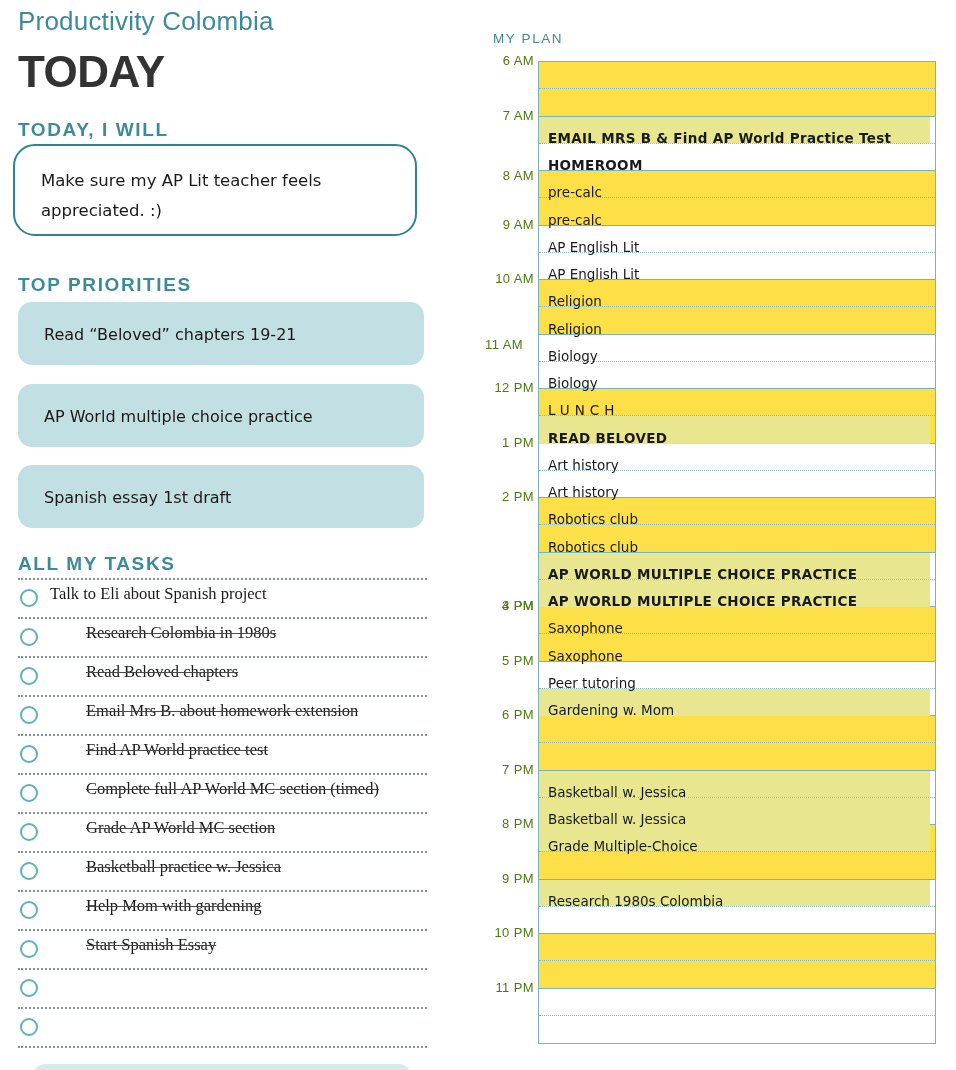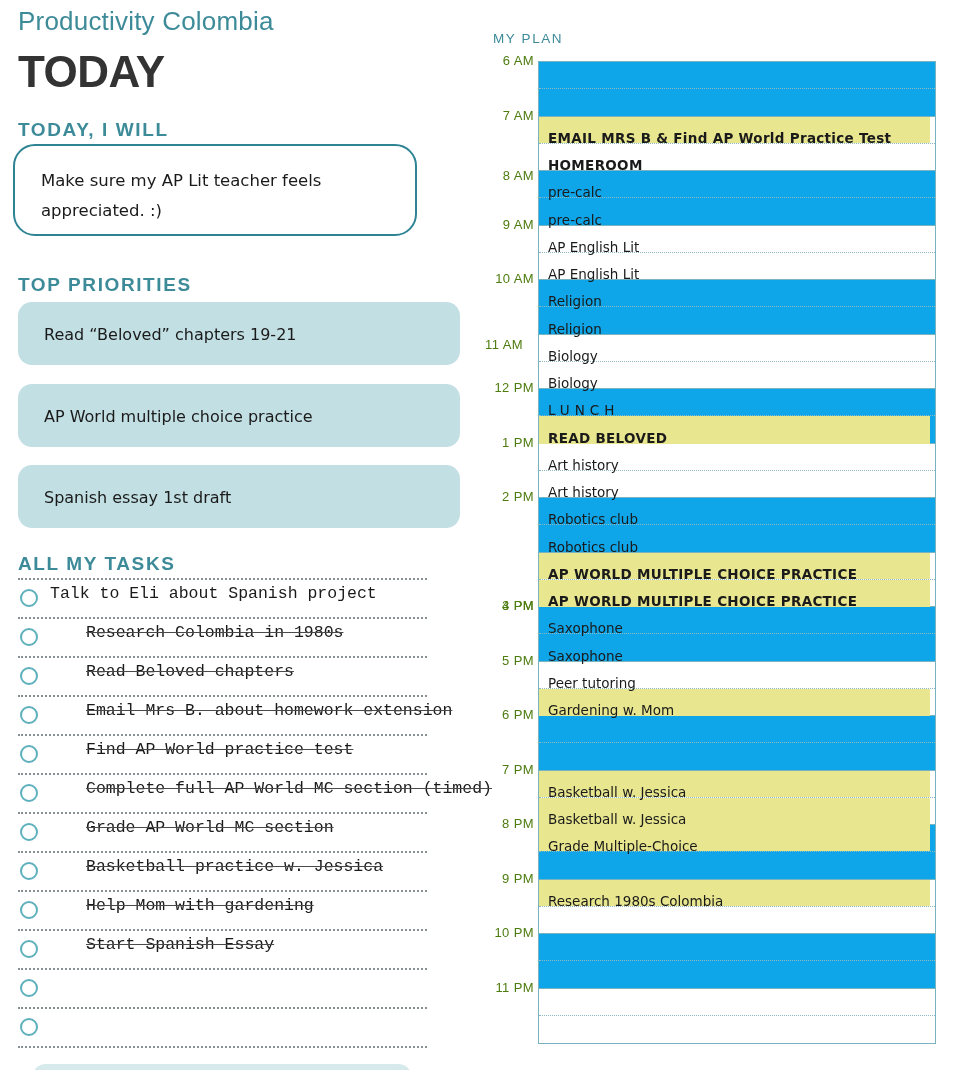--- a/index.html
+++ b/index.html
@@ -81,21 +81,20 @@
     white-space: pre-line;
   }
 
   .priority-card {
     position: absolute;
     left: 18px;
     width: 406px;
     height: 63px;
     background: #c2dfe3;
     border-radius: 14px;
-    padding-left: 36px;
   }
   .priority-card .ptext {
     position: absolute;
     left: 26px;
     top: 50%;
     transform: translateY(-50%);
     font-family: "DejaVu Sans", sans-serif;
     font-size: 16px;
     color: #1a1a1a;
     white-space: nowrap;
@@ -131,21 +130,21 @@
     width: 18px;
     height: 18px;
     border: 2.6px solid #5eb0bd;
     border-radius: 50%;
     box-sizing: border-box;
   }
   .task-text {
     position: absolute;
     left: 50px;
     top: 6px;
-    font-family: Liberation Mono, monospace;
+    font-family: Liberation Serif, serif;
     font-size: 16.5px;
     color: #1a1a1a;
     white-space: nowrap;
   }
   .task-text.struck {
     text-decoration: line-through;
     text-decoration-color: #4a4a4a;
     text-decoration-thickness: 1.3px;
     margin-left: 36px;
   }
@@ -206,21 +205,21 @@
     border: 1.6px solid #79b3c0;
     box-sizing: border-box;
   }
   .hour-block {
     position: relative;
     height: 54.5px;
     box-sizing: border-box;
     border-bottom: 1.6px solid #79b3c0;
   }
   .hour-block:last-child { border-bottom: none; }
-  .hour-block.tint { background: #0ea5e9; }
+  .hour-block.tint { background: #fde047; }
   .hour-block.plain { background: #ffffff; }
 
   .slot {
     position: relative;
     height: 27.25px;
     box-sizing: border-box;
   }
   .slot.first {
     border-bottom: 1.5px dotted #8cb9c4;
   }

